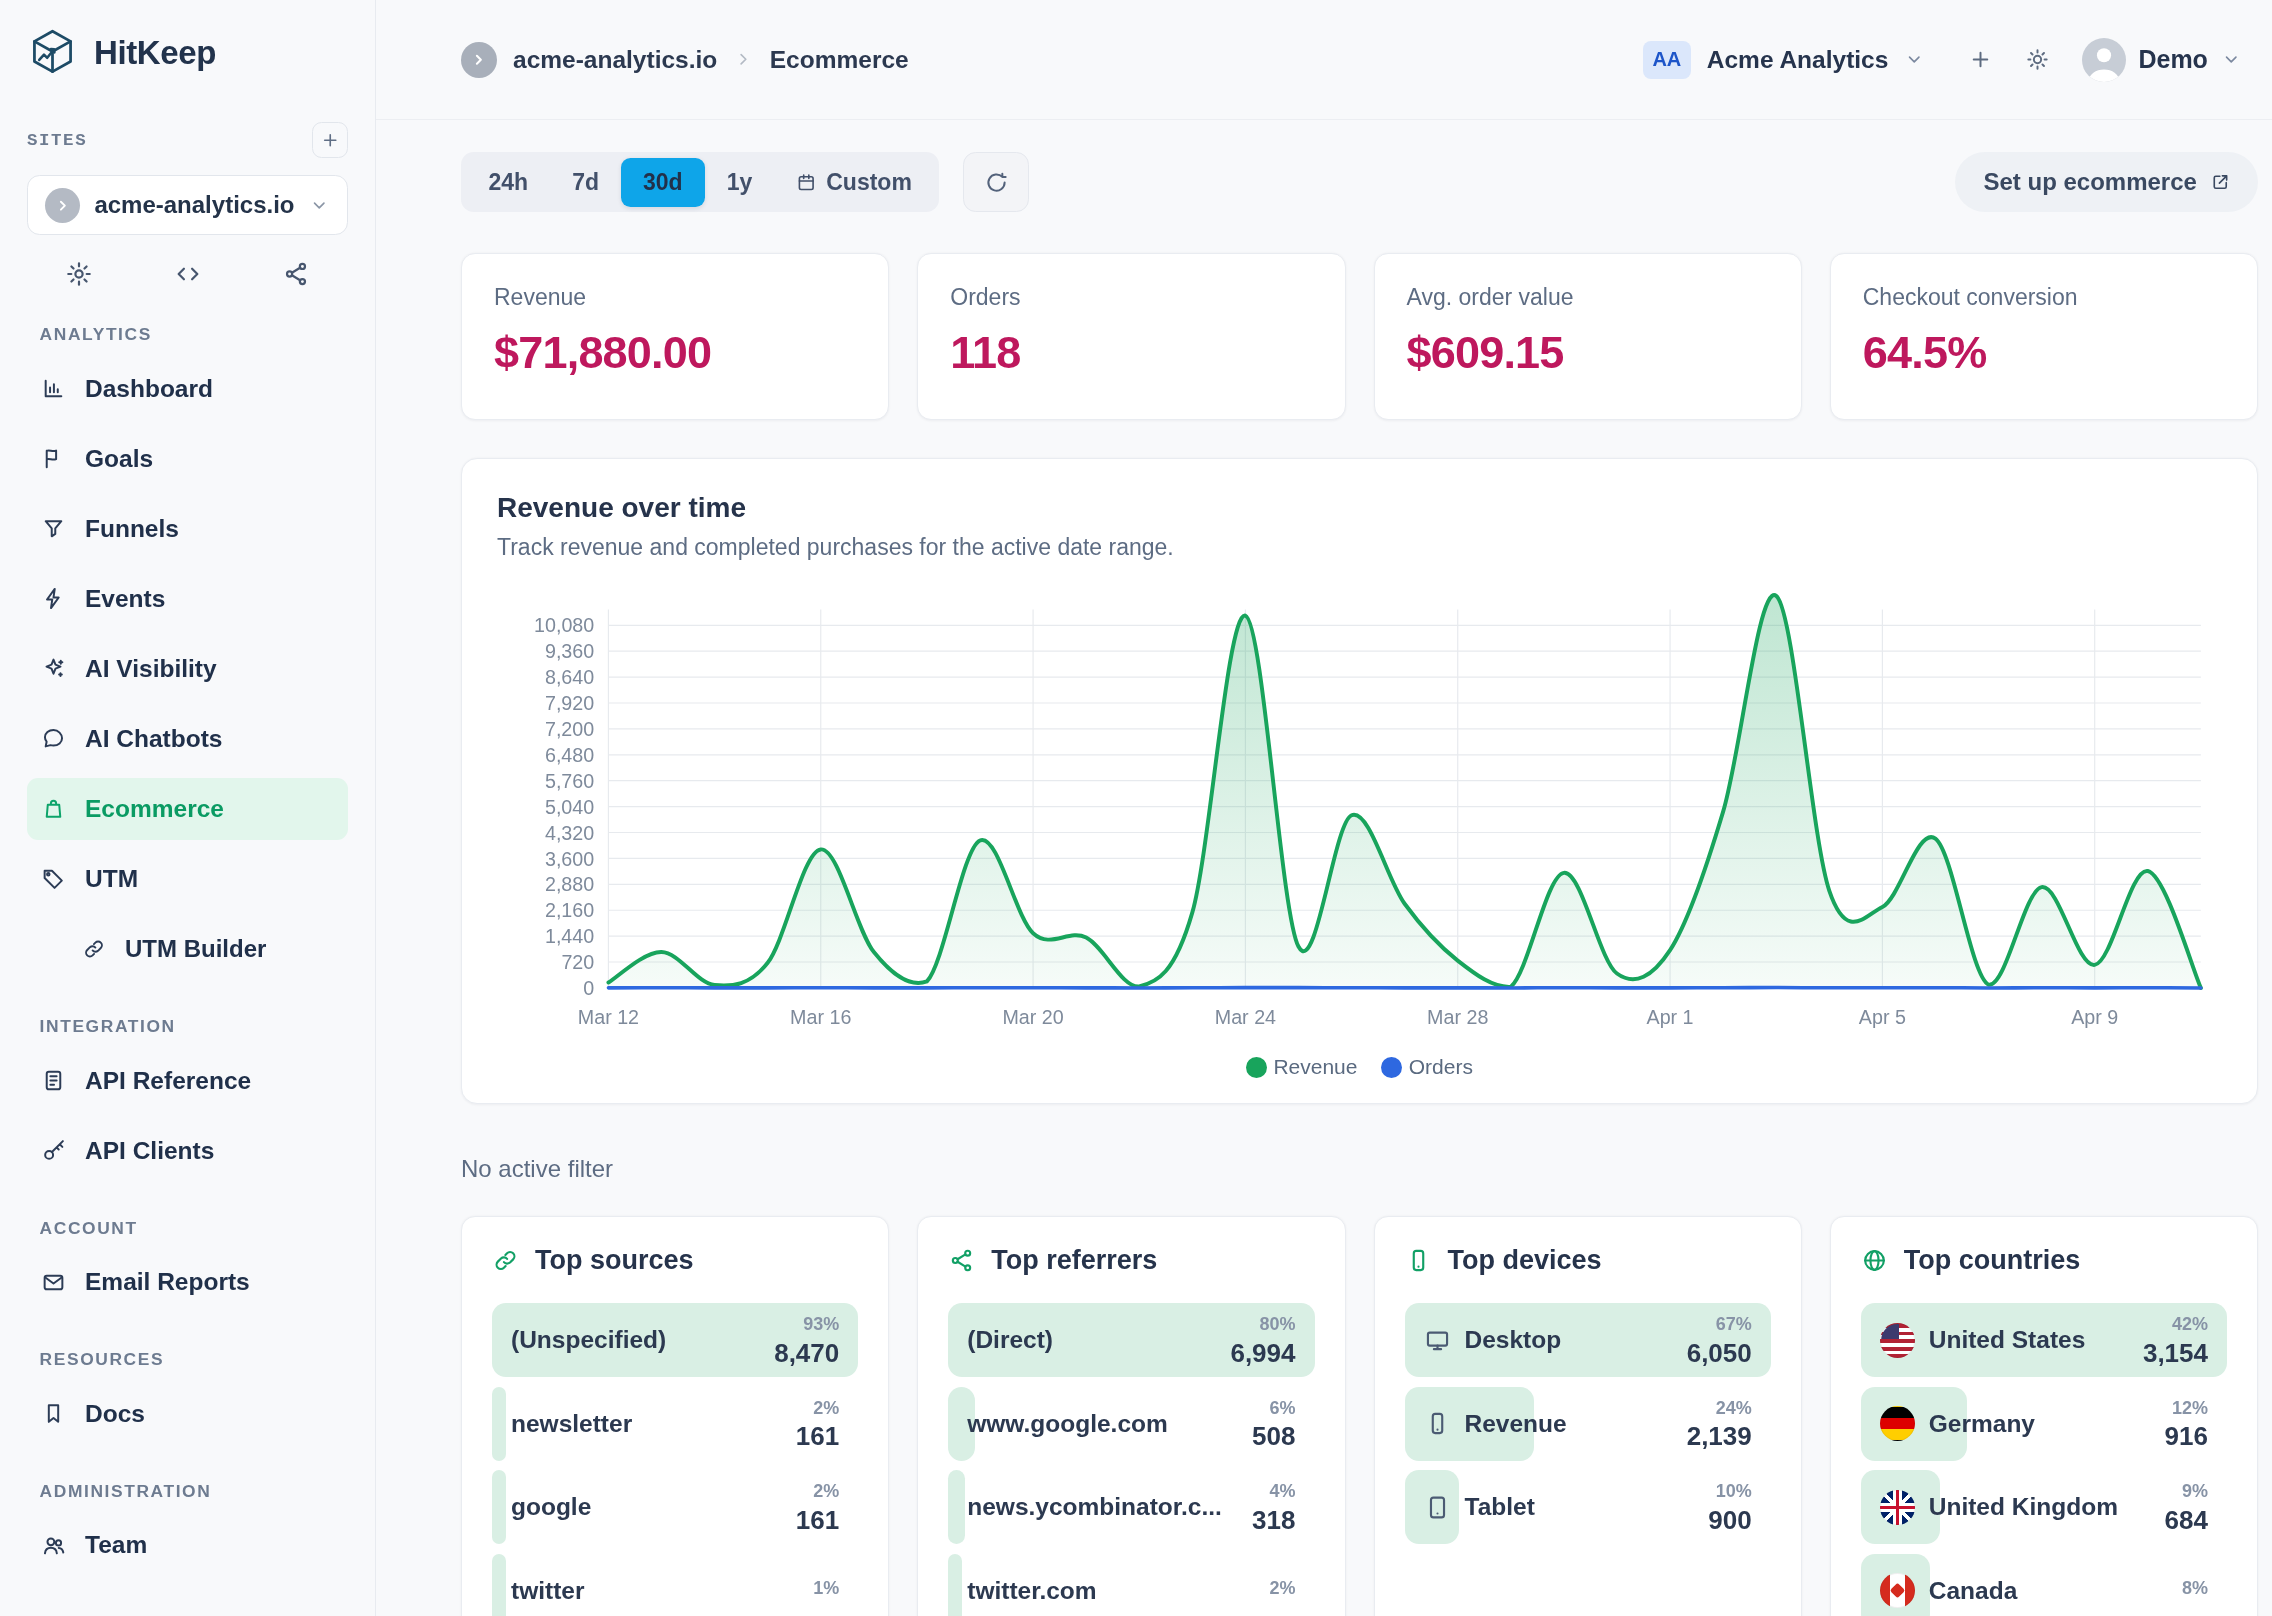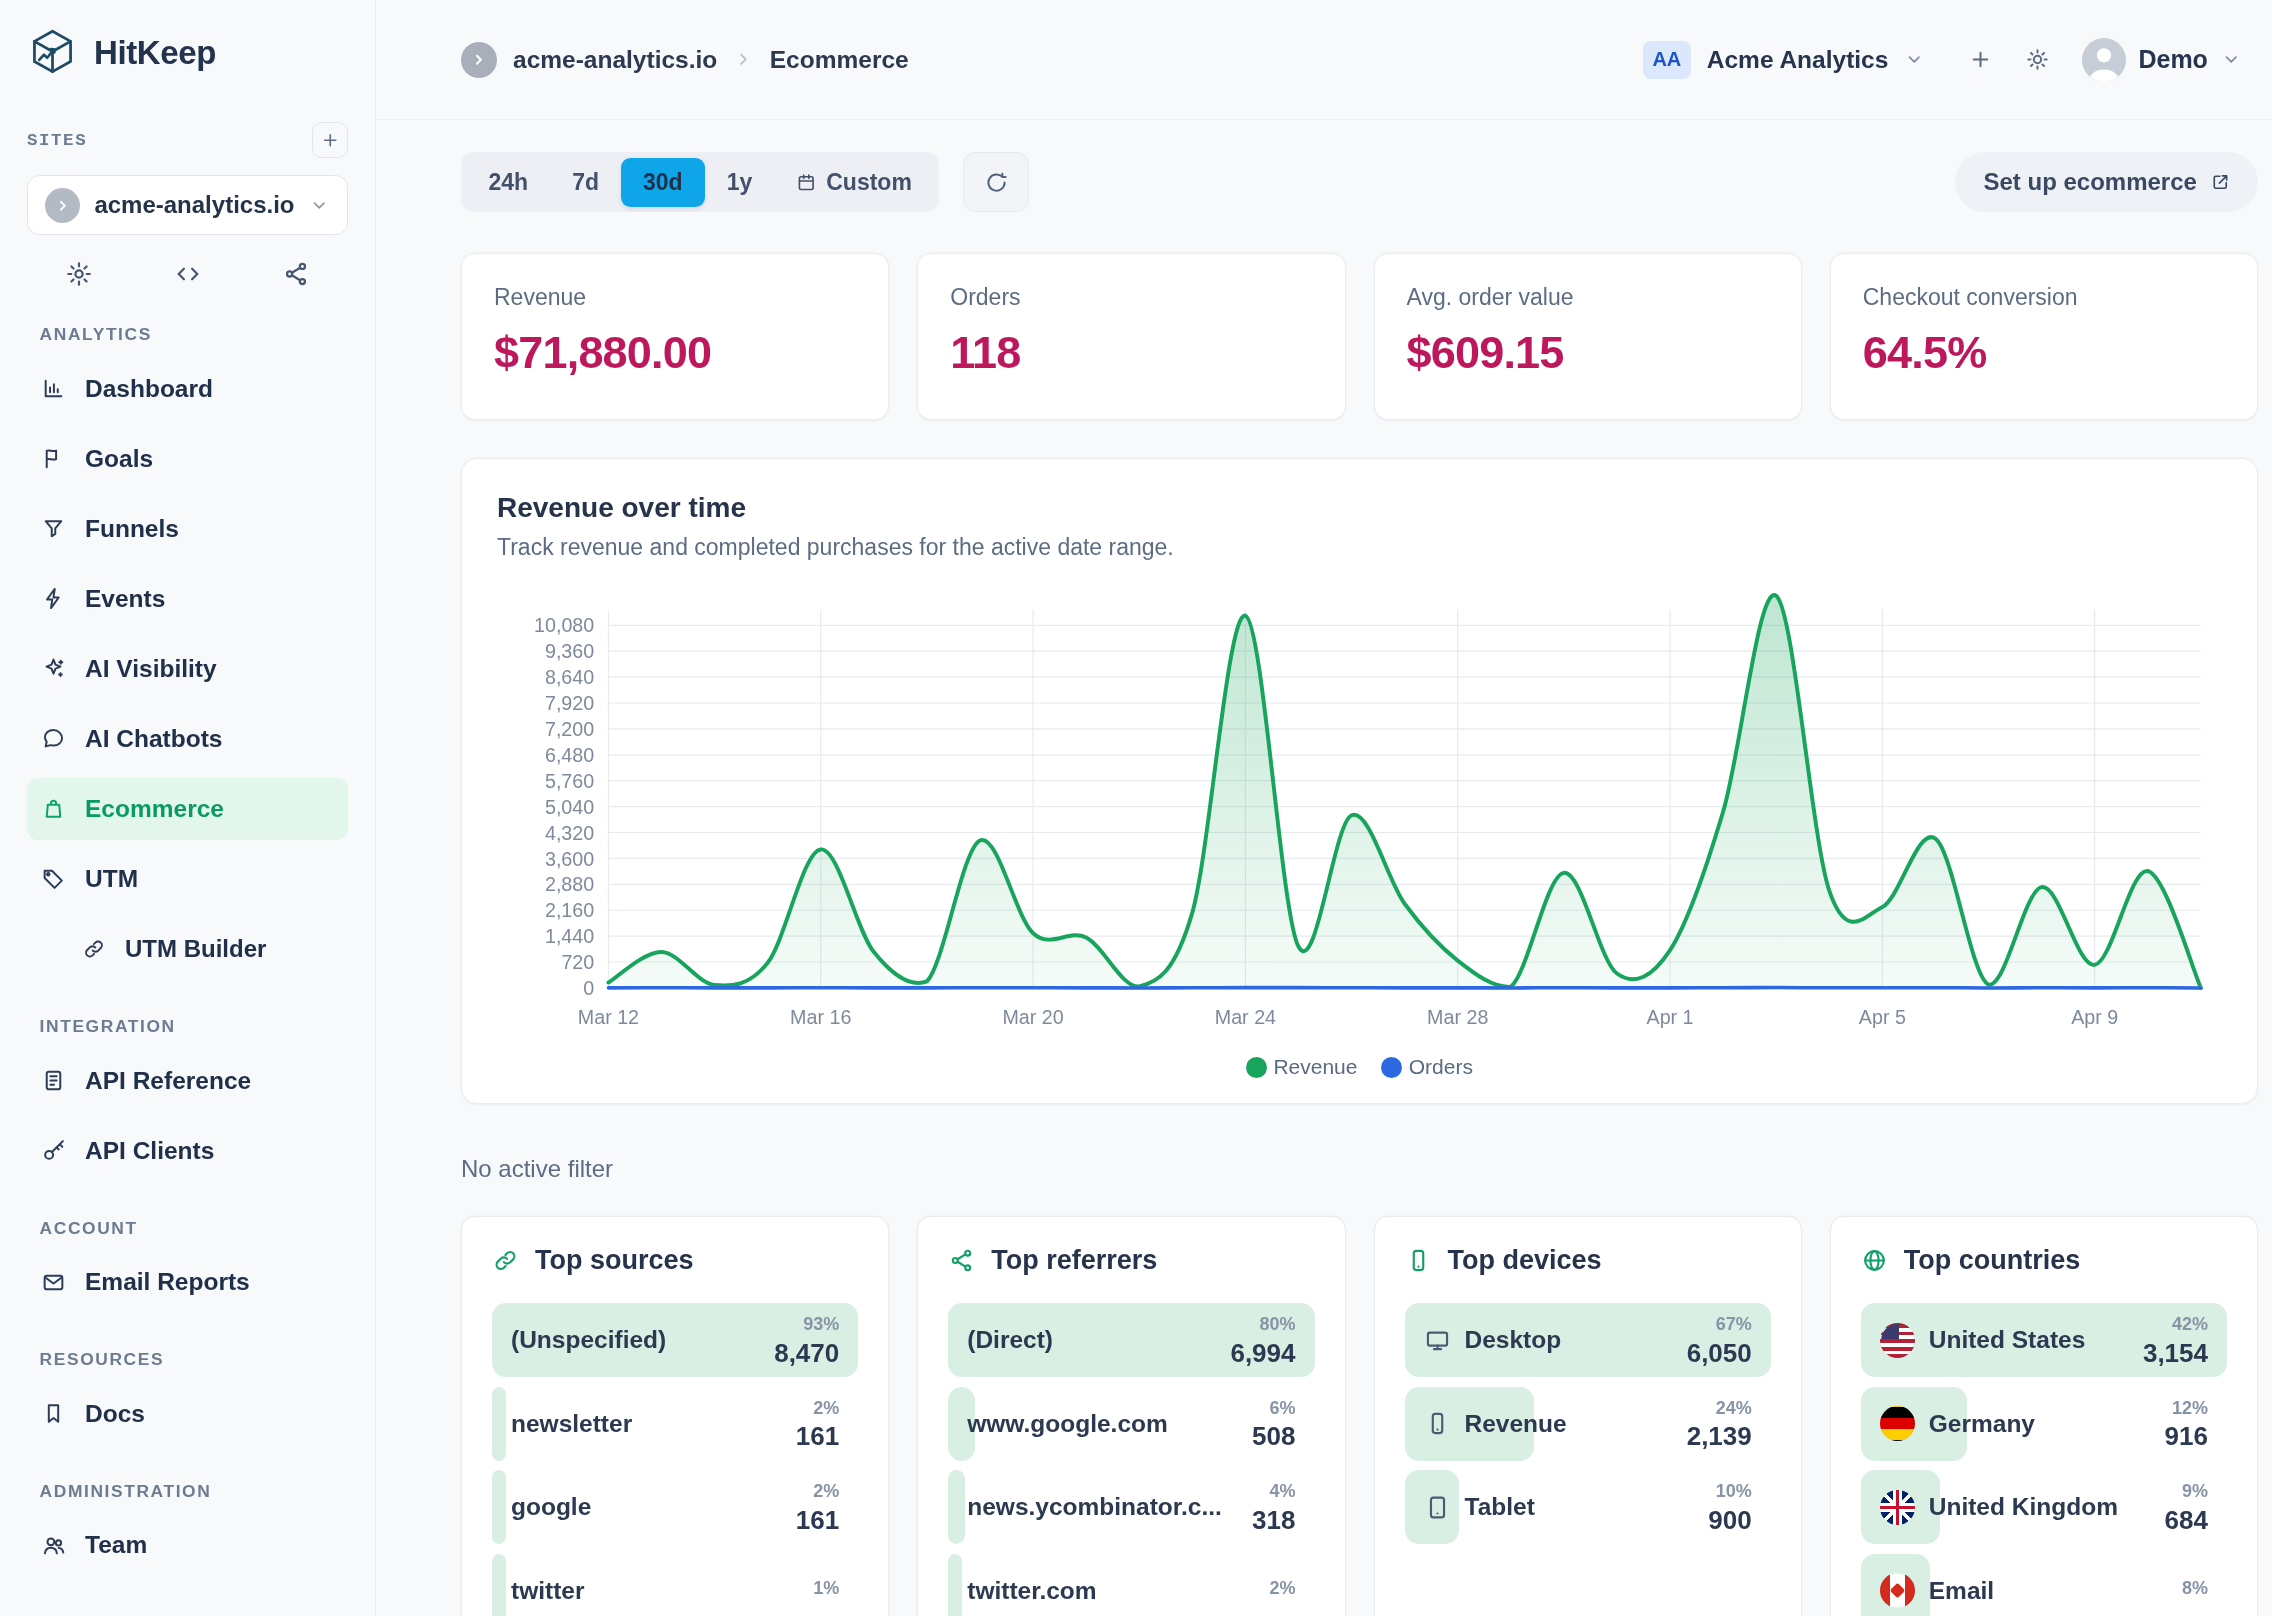--- a/index.html
+++ b/index.html
@@ -734,21 +734,21 @@
                 </div>
                 <div class="bd-num">
                   <div class="bd-pct">9%</div>
                   <div class="bd-val">684</div>
                 </div>
               </div>
               <div class="bd-row">
                 <div class="bd-bar" style="width: 19%;"></div>
                 <div class="bd-label">
                   <div class="flag flag-ca"></div>
-                  <span>Email</span>
+                  <span>Canada</span>
                 </div>
                 <div class="bd-num">
                   <div class="bd-pct">8%</div>
                   <div class="bd-val"></div>
                 </div>
               </div>
             </div>
           </div>
         </div>
 

